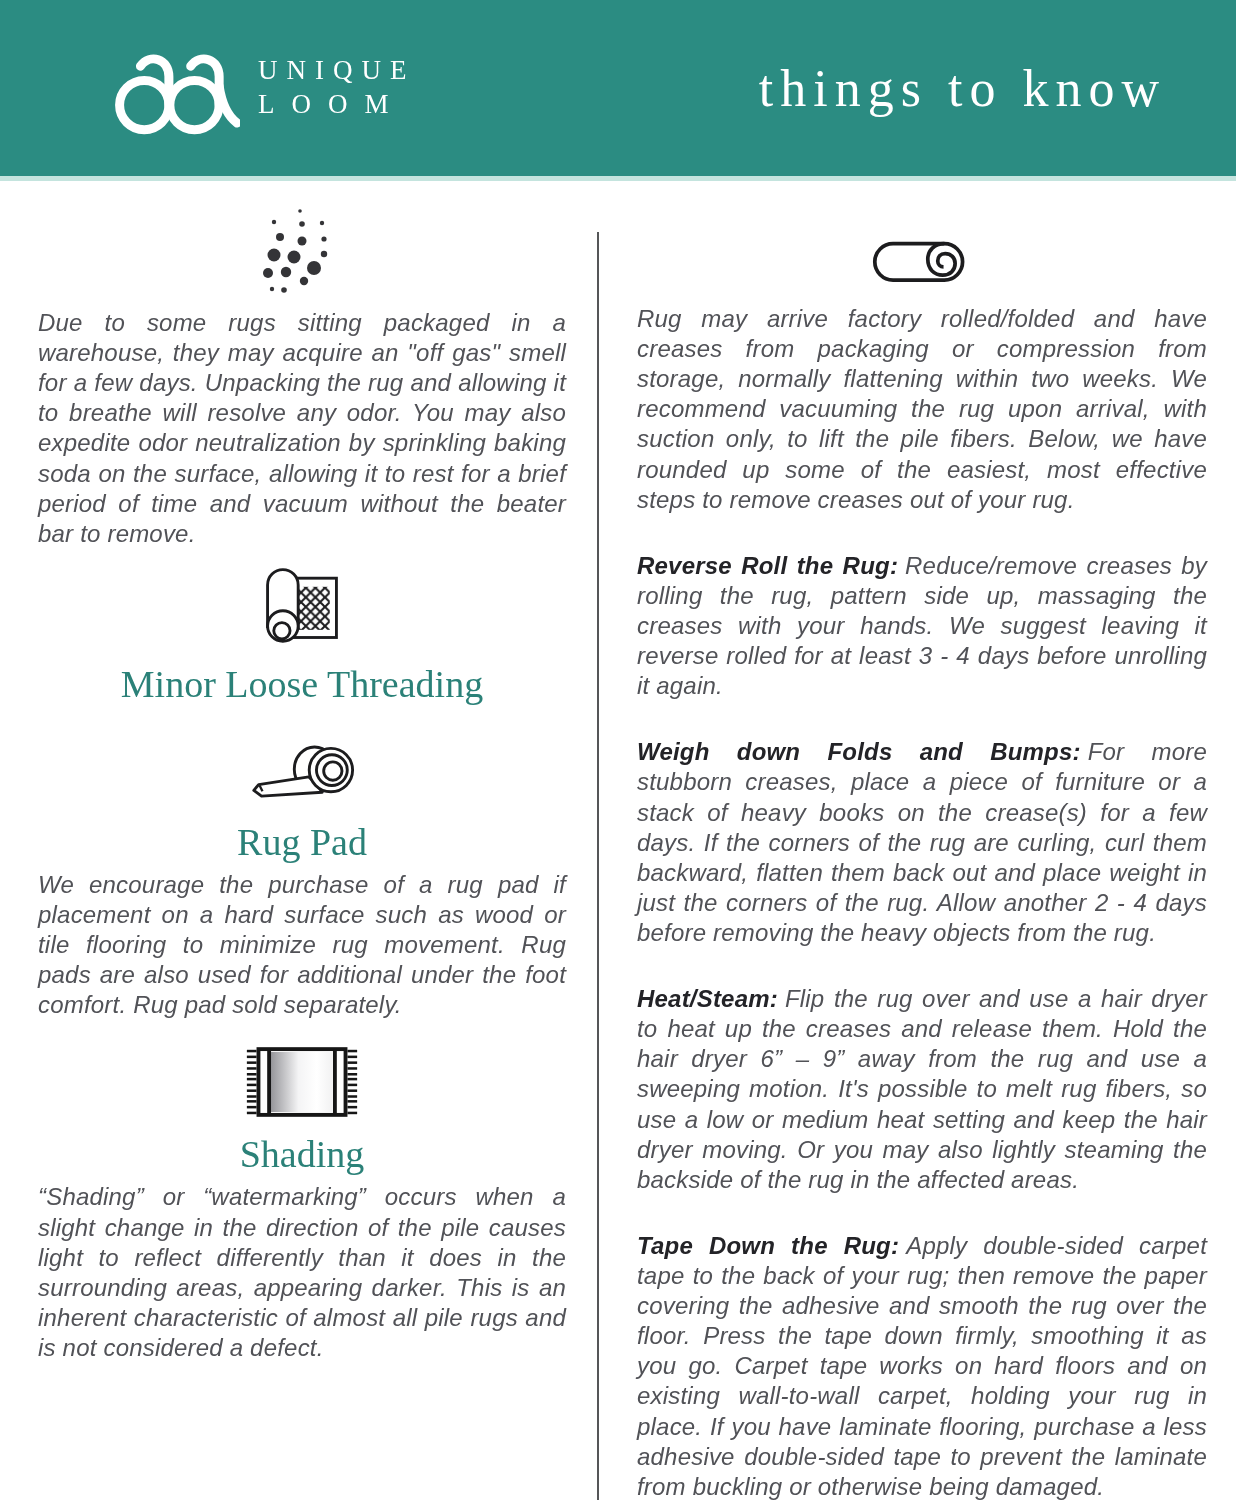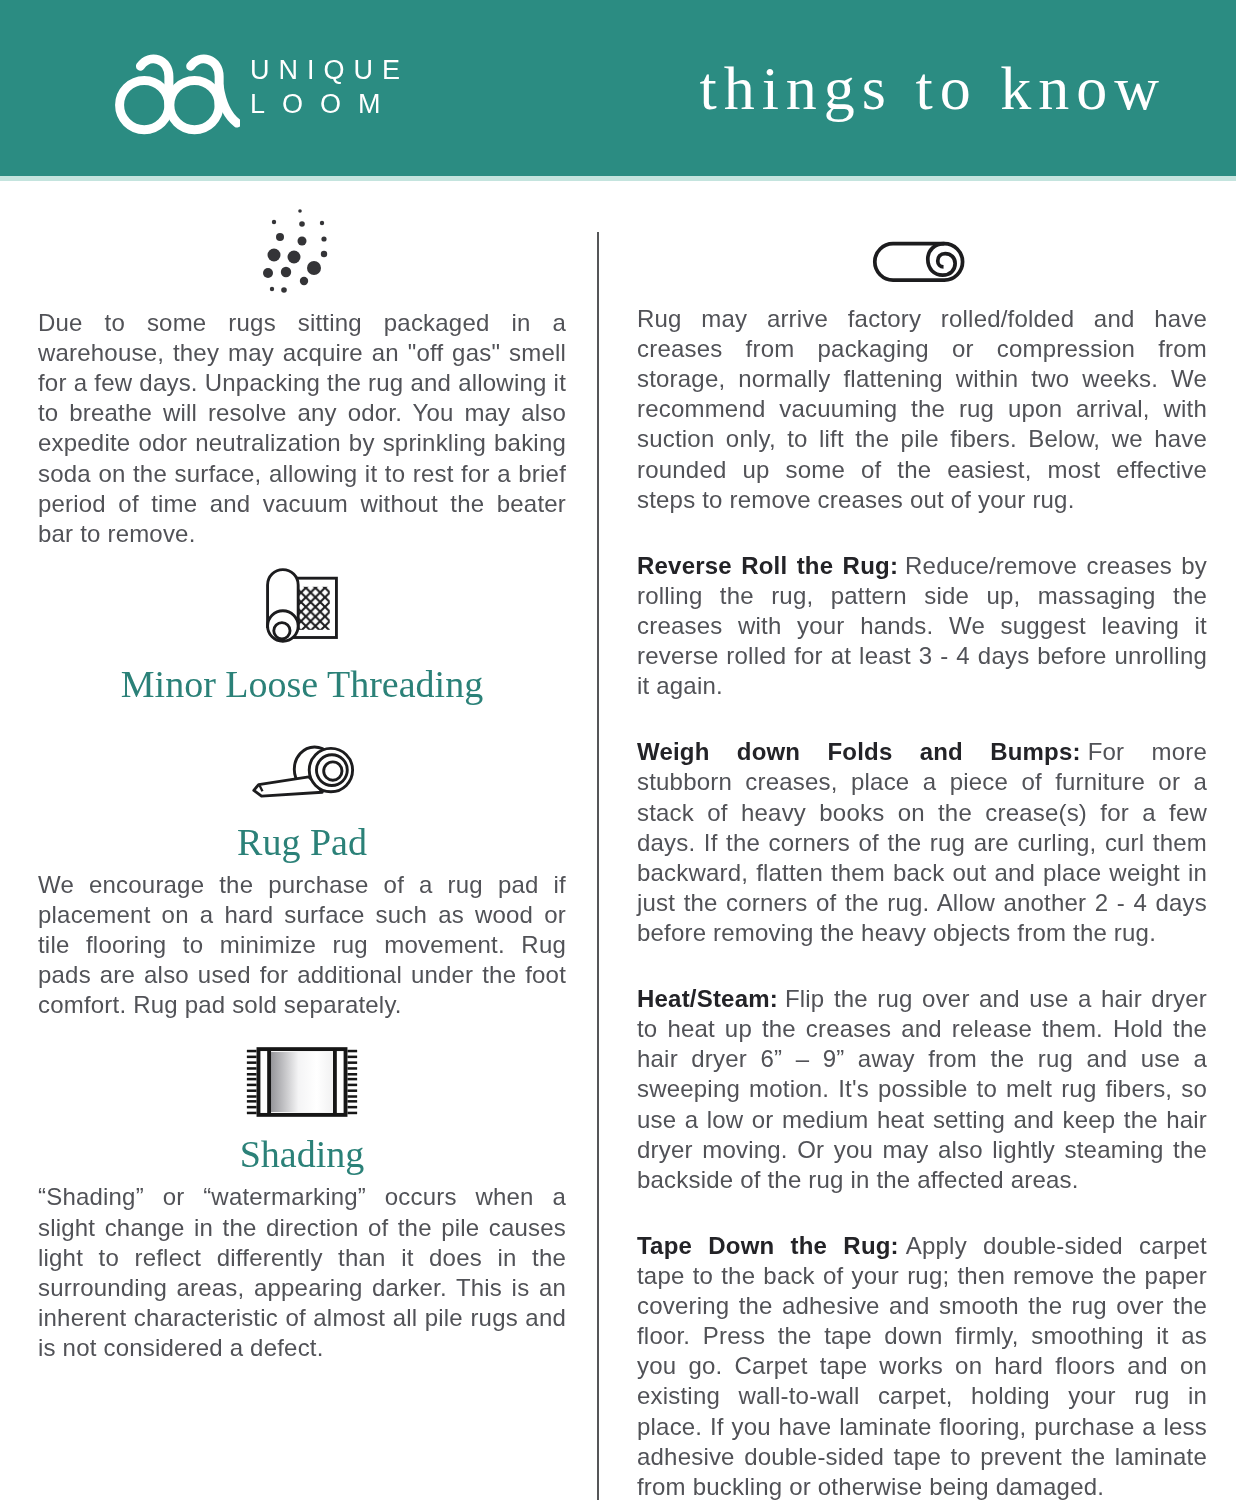--- a/index.html
+++ b/index.html
@@ -21,27 +21,27 @@
     overflow:hidden;
   }
   
   .banner{
     height:181px;
     background:var(--teal-banner);
     border-bottom:5px solid var(--banner-accent);
     display:flex;align-items:center;
     padding-left:112px;
   }
-  .logo{display:flex;align-items:center;gap:10px;}
+  .logo{display:flex;align-items:center;gap:18px;font-family:Liberation Serif, serif;}
   .brand{color:#fff;line-height:1.25;}
   .brand .l1{font-size:27px;letter-spacing:9px;}
   .brand .l2{font-size:27px;letter-spacing:17px;}
   .page-title{
     font-family:"Liberation Serif",serif;
-    font-size:62px;color:#fff;font-weight:400;
+    font-size:52px;color:#fff;font-weight:400;
     letter-spacing:7px;
     margin-left:auto;margin-right:70px;
     white-space:nowrap;
   }
   
   .columns{display:flex;}
   .col-left{width:528px;margin-left:38px;}
   .col-right{width:570px;margin-left:71px;}
   .divider{
     position:absolute;left:597px;top:232px;bottom:0;
@@ -52,20 +52,21 @@
     font-family:"Liberation Serif",serif;
     font-weight:400;font-size:38px;
     color:var(--teal-heading);
     text-align:center;
     margin-top:12px;margin-bottom:6px;
   }
   p.body{
     font-size:24px;line-height:1.255;letter-spacing:0.2px;
     color:var(--body-text);
     text-align:justify;
+    font-style:italic;
   }
   p.tip{margin-top:36px;}
   p.tip strong{color:var(--label-text);margin-right:7px;}
   
   .s-odor .icon-wrap{margin-top:24px;margin-bottom:8px;}
   .s-threading .icon-wrap{margin-top:10px;}
   .s-pad .icon-wrap{margin-top:32px;}
   .s-shading .icon-wrap{margin-top:24px;}
   .col-right .icon-wrap{margin-top:56px;margin-bottom:14px;}
   svg{display:block;}

